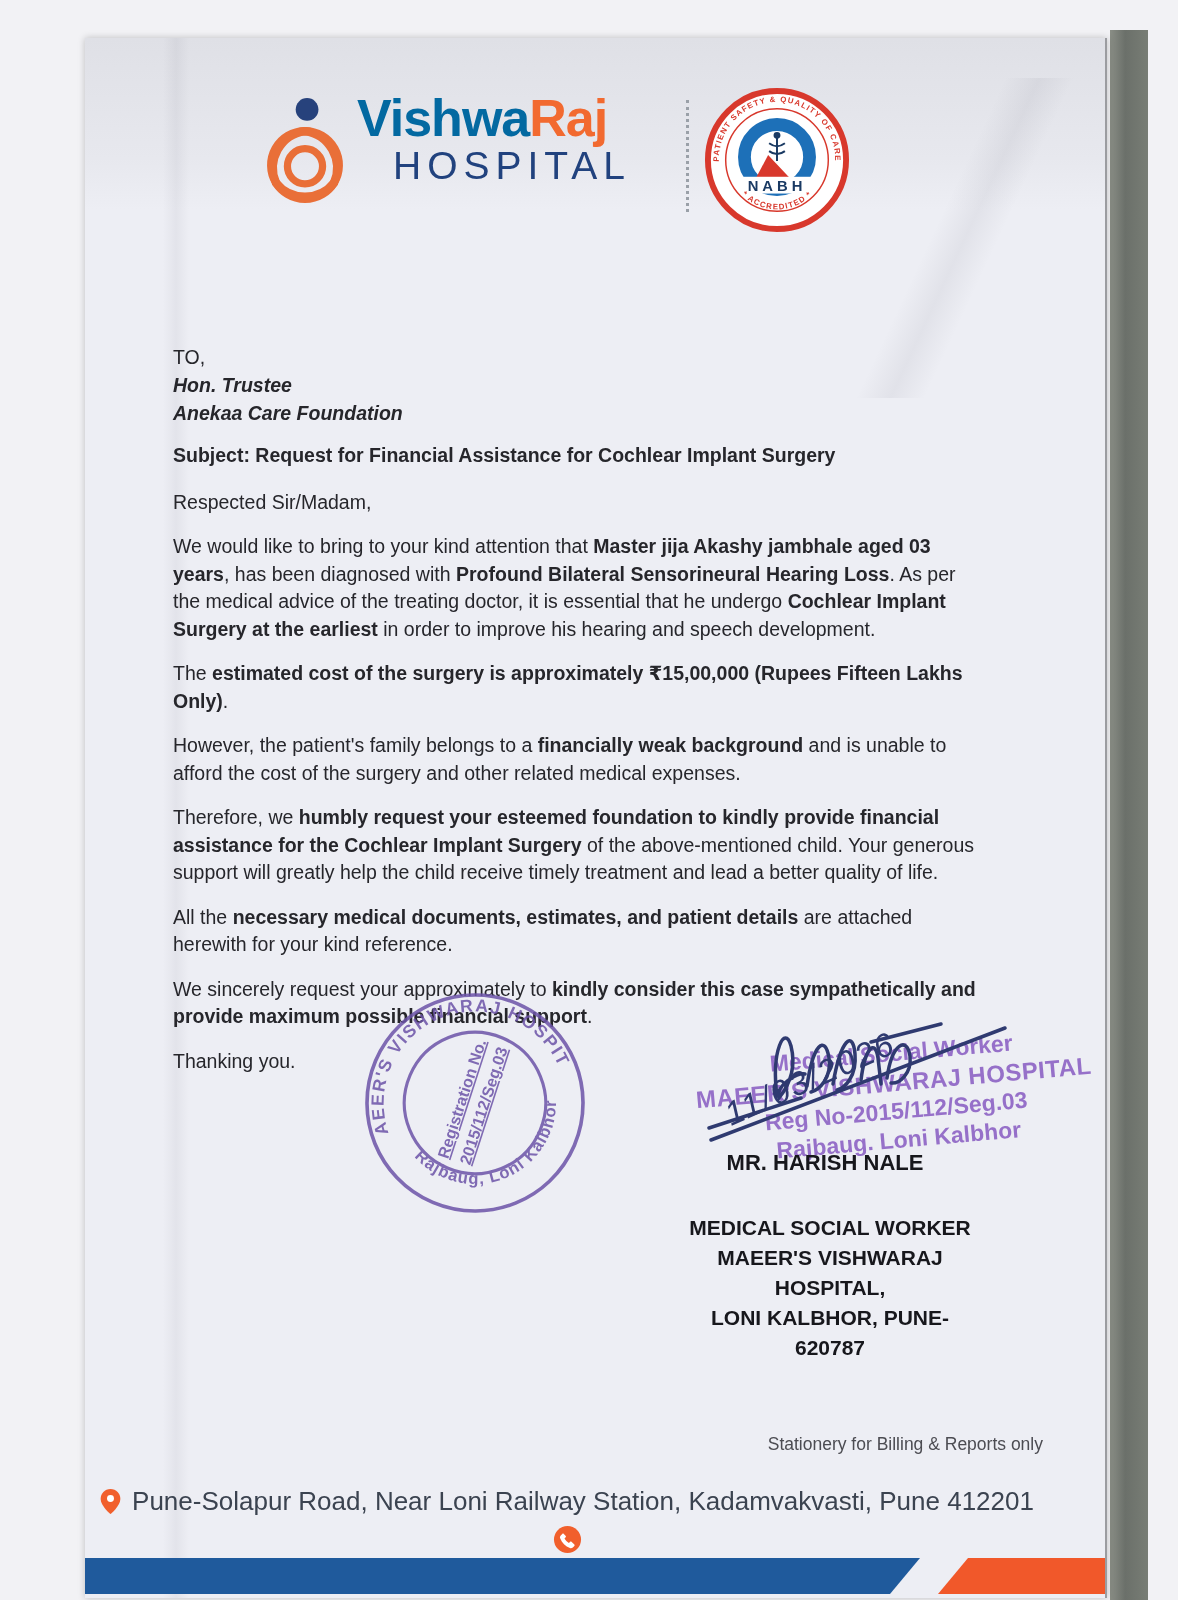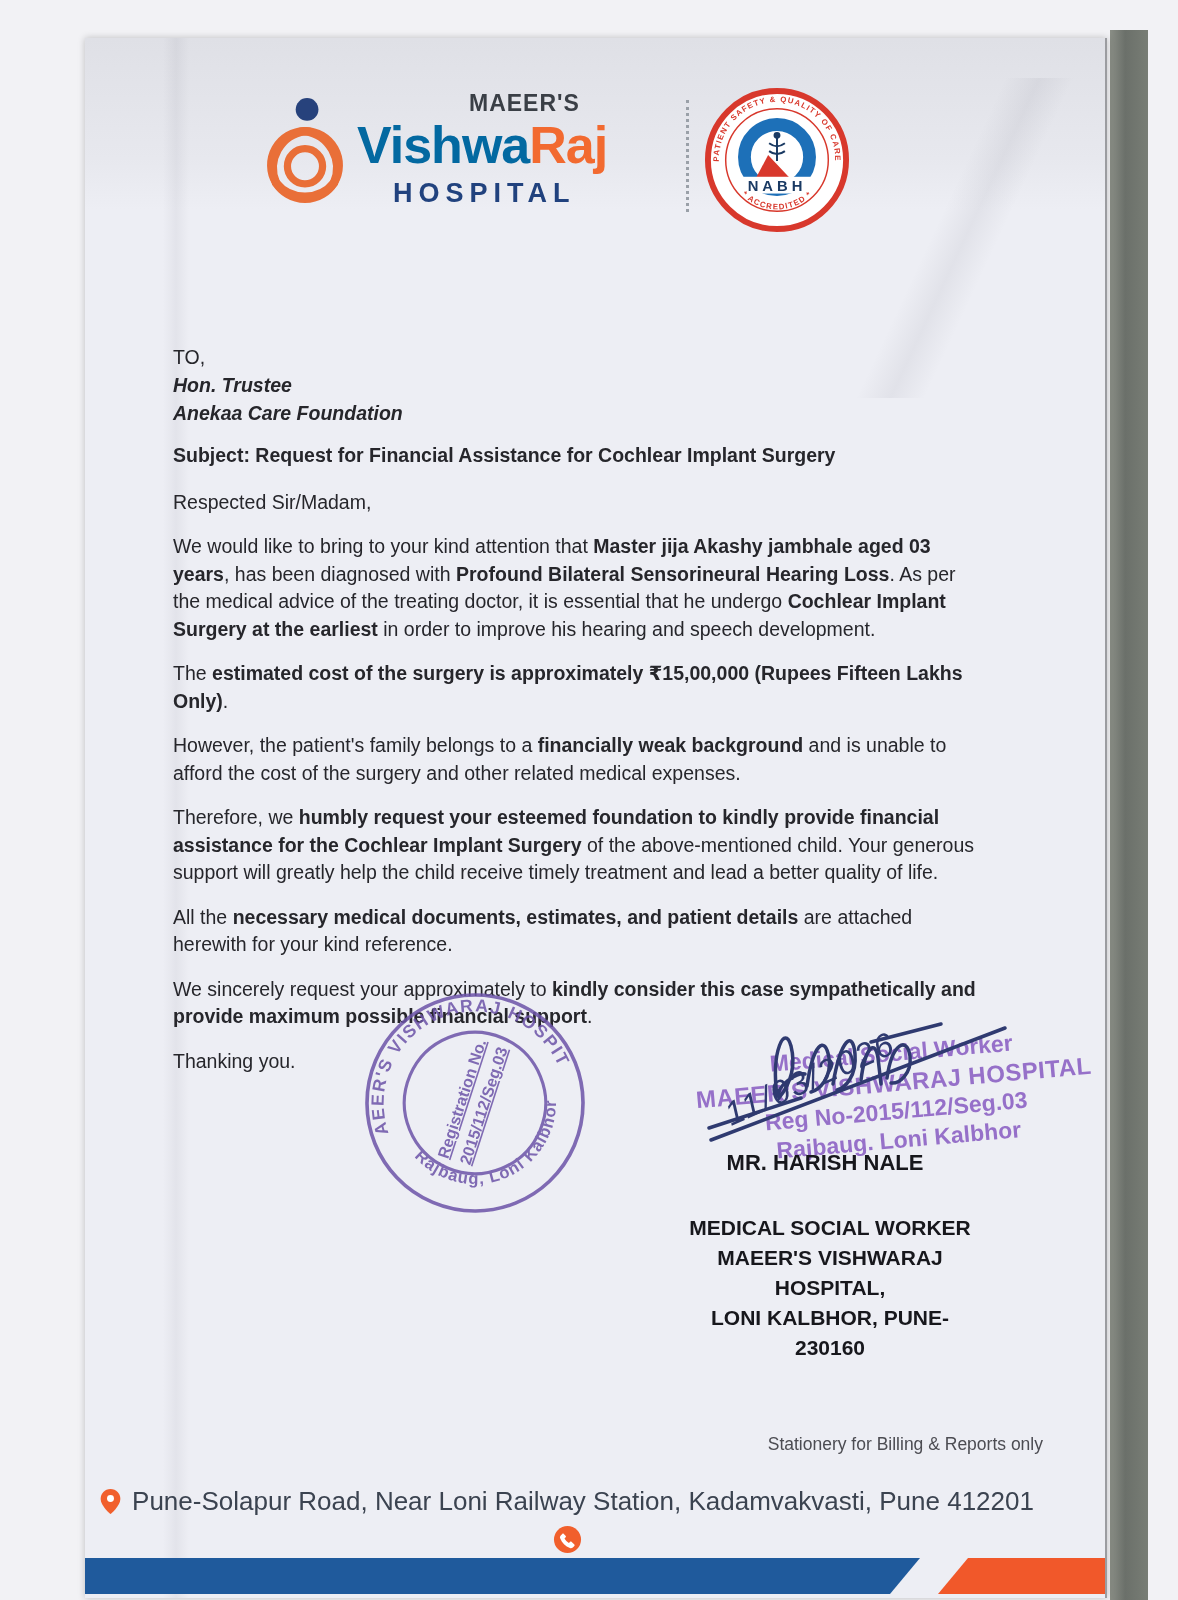--- a/index.html
+++ b/index.html
@@ -23,21 +23,21 @@
     background:linear-gradient(115deg, rgba(0,0,0,0) 42%, rgba(70,70,90,.07) 50%, rgba(0,0,0,0) 58%); pointer-events:none; }
 
   
   .header { position:absolute; left:0; top:0; width:100%; height:240px; }
   .logo-knot { position:absolute; left:168px; top:58px; width:104px; height:122px; }
   .brand { position:absolute; left:272px; top:52px; width:300px; }
   .brand-top { font-size:23px; font-weight:700; color:#3a3f46; letter-spacing:1px; padding-left:112px; }
   .brand-name { font-size:52px; font-weight:700; letter-spacing:-1px; line-height:56px; }
   .brand-name .vishwa { color:#0369a1; }
   .brand-name .raj { color:#f26a30; }
-  .brand-sub { font-size:27px; font-weight:700; color:#21427e; letter-spacing:6px; padding-left:36px; line-height:40px; }
+  .brand-sub { font-size:39px; font-weight:400; color:#21427e; letter-spacing:6px; padding-left:36px; line-height:40px; }
   .hdr-divider { position:absolute; left:601px; top:62px; height:112px; border-left:3px dotted #9aa0a8; }
   .nabh { position:absolute; left:618px; top:48px; width:148px; height:148px; }
 
   
   .letter { position:absolute; left:88px; top:305px; width:808px; color:#26262b;
     font-size:19.5px; line-height:27.5px; }
   .letter p { margin:0; }
   .to-line { line-height:28px; }
   .bold { font-weight:700;font-style:italic; }
   .subject { font-weight:700; margin-top:15px !important; }
@@ -94,21 +94,20 @@
           <path d="M50,34 A33,33 0 0 1 78,84 A33,33 0 0 1 22,84 A33,33 0 0 1 50,34 Z"></path>
           <path d="M50,34 A36,36 0 0 0 22,84"></path>
           <path d="M78,84 A36,36 0 0 0 50,34"></path>
           <path d="M22,84 A36,36 0 0 0 78,84"></path>
           <circle cx="50" cy="68" r="17" stroke-width="7"></circle>
         </g>
         <circle cx="52" cy="13" r="11" fill="#27427c"></circle>
       </svg>
 
       <div class="brand">
-        <div class="brand-top">MAEER'S</div>
         <div class="brand-name"><span class="vishwa">Vishwa</span><span class="raj">Raj</span></div>
         <div class="brand-sub">HOSPITAL</div>
       </div>
 
       <div class="hdr-divider"></div>
 
       <svg class="nabh" viewBox="0 0 150 150">
         <defs>
           <path id="nabh-arc-top" d="M 16,75 A 59,59 0 0 1 134,75" fill="none"></path>
           <path id="nabh-arc-bot" d="M 25,75 A 50,50 0 0 0 125,75" fill="none"></path>
@@ -187,21 +186,21 @@
           <path d="M 156,92 C 160,60 170,50 173,70 L 176,96"></path>
           <path d="M 182,90 C 187,55 202,48 205,68 C 207,86 194,96 186,95"></path>
           <path d="M 166,54 L 236,36"></path>
         </g>
         <text transform="translate(26,138) rotate(-24)" font-size="33" font-style="italic" fill="#2f3a70" letter-spacing="2">11/03/2026</text>
       </svg>
       <div class="sig-name">MR. HARISH NALE</div>
       <div class="sig-titles">
         <div>MEDICAL SOCIAL WORKER</div>
         <div>MAEER'S VISHWARAJ HOSPITAL,</div>
-        <div>LONI KALBHOR, PUNE-230160</div>
+        <div>LONI KALBHOR, PUNE-620787</div>
       </div>
     </div>
 
     <div class="stationery-note">Stationery for Billing &amp; Reports only</div>
 
     <div class="addr-row">
       <svg class="f-icon" viewBox="0 0 30 30">
         <path d="M15,2 C9,2 4.8,6.6 4.8,12.4 c0,7.2 10.2,15.6 10.2,15.6 s10.2,-8.4 10.2,-15.6 C25.2,6.6 21,2 15,2 z" fill="#f15f2c"></path>
         <circle cx="15" cy="12" r="3.6" fill="#ffffff"></circle>
       </svg>

